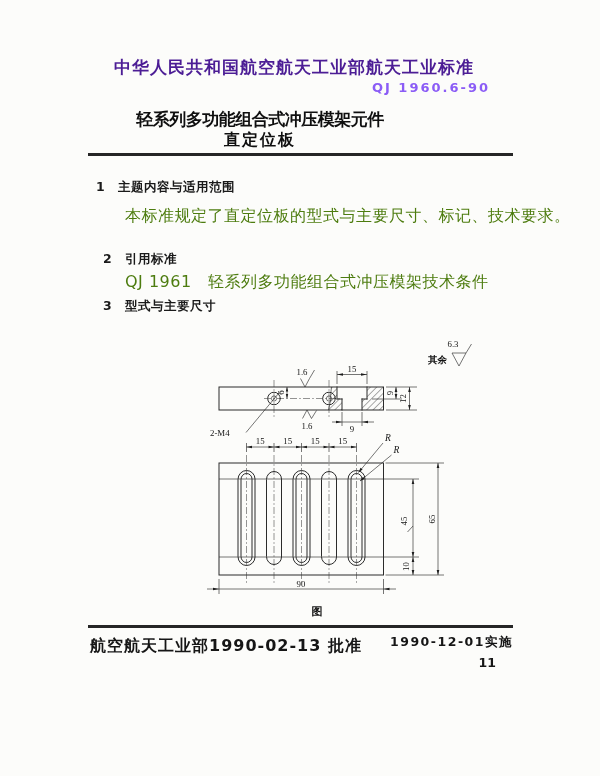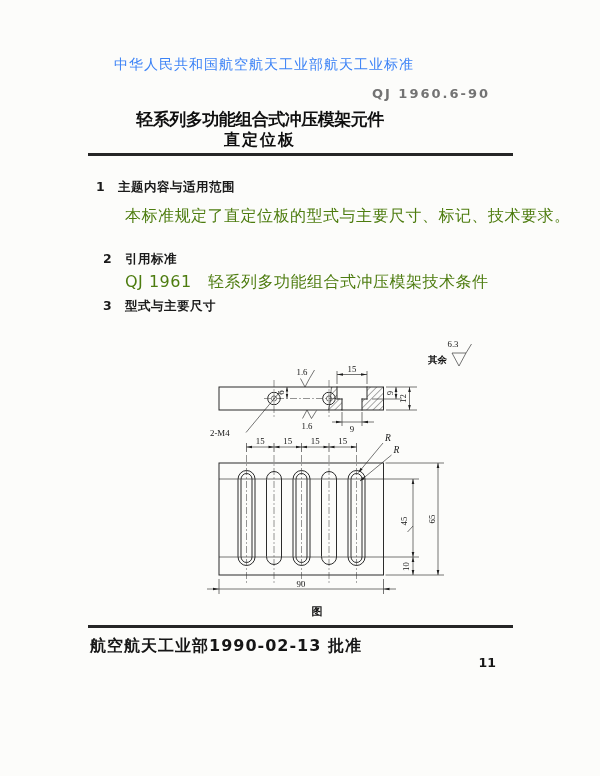--- a/index.html
+++ b/index.html
@@ -2,22 +2,22 @@
 <html><head>
 <meta charset="utf-8">
 <style>
   html,body{margin:0;padding:0;background:#e8e8e6;}
   .page{
     position:relative;width:600px;height:776px;background:#fcfcfa;
     font-family:"DejaVu Sans","Liberation Sans",sans-serif;color:#1e1e1e;
     overflow:hidden;margin:0 auto;
   }
   .abs{position:absolute;white-space:nowrap;}
-  .org-line{left:114px;top:56px;font-size:14px;font-weight:normal;letter-spacing:1px;color:#3b82f6;}
-  .std-code{right:110px;top:86px;font-size:13px;font-weight:bold;letter-spacing:2px;color:#737373;}
+  .org-line{left:114px;top:56px;font-size:17px;font-weight:bold;letter-spacing:1px;color:#4c1d95;}
+  .std-code{right:110px;top:80px;font-size:13px;font-weight:bold;letter-spacing:2px;color:#8b5cf6;}
   .title1{left:40px;top:108px;width:440px;text-align:center;font-size:17px;font-weight:bold;letter-spacing:-0.5px;color:#0f0f0f;white-space:nowrap;}
   .title2{left:40px;top:130px;width:440px;text-align:center;font-size:16px;font-weight:bold;letter-spacing:2px;color:#0f0f0f;}
   .rule{left:88px;width:425px;height:2.5px;background:#262626;}
   .rule-top{top:153px;}
   .rule-bot{top:625px;}
   .sec-h{font-size:12.5px;font-weight:bold;color:#1a1a1a;letter-spacing:0.5px;}
   .sec-h .n{display:inline-block;width:22px;}
   .para{font-size:16px;color:#4d7c0f;letter-spacing:0.5px;}
   .s1h{left:96px;top:179px;}
   .s1p1{left:125px;top:206px;}
@@ -218,15 +218,16 @@
       <polygon class="ar" points="39,254 33,252.7 33,255.3"></polygon>
       <polygon class="ar" points="203.5,254 209.5,252.7 209.5,255.3"></polygon>
       <text class="dt" x="121" y="251.5" text-anchor="middle">90</text>
     </g>
 
     <text class="cj" x="137" y="280" text-anchor="middle" style="font-size:11px">图</text>
   </svg>
 
   <div class="abs rule rule-bot"></div>
   <div class="abs f-left">航空航天工业部1990-02-13 批准</div>
+  <div class="abs f-right">1990-12-01实施</div>
   <div class="abs f-page">11</div>
 
 </div>
 
 </body></html>

